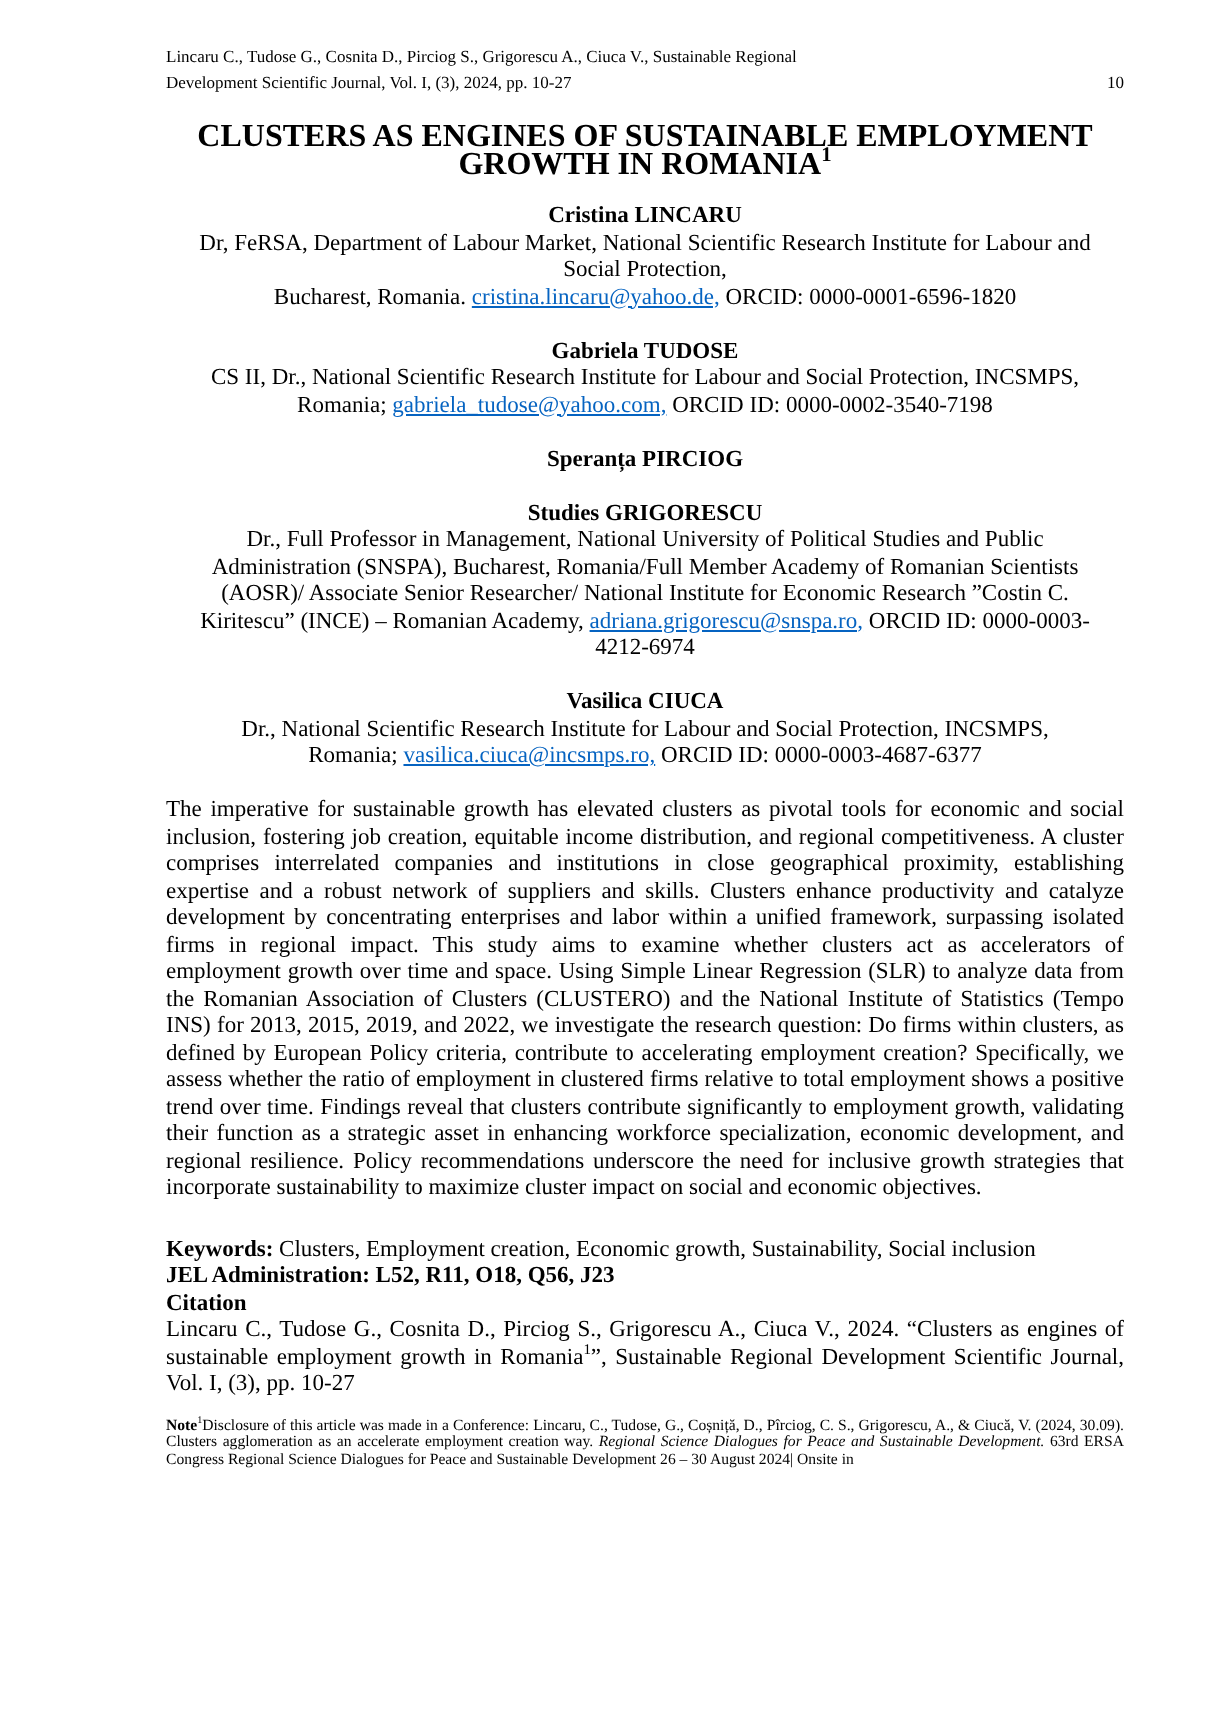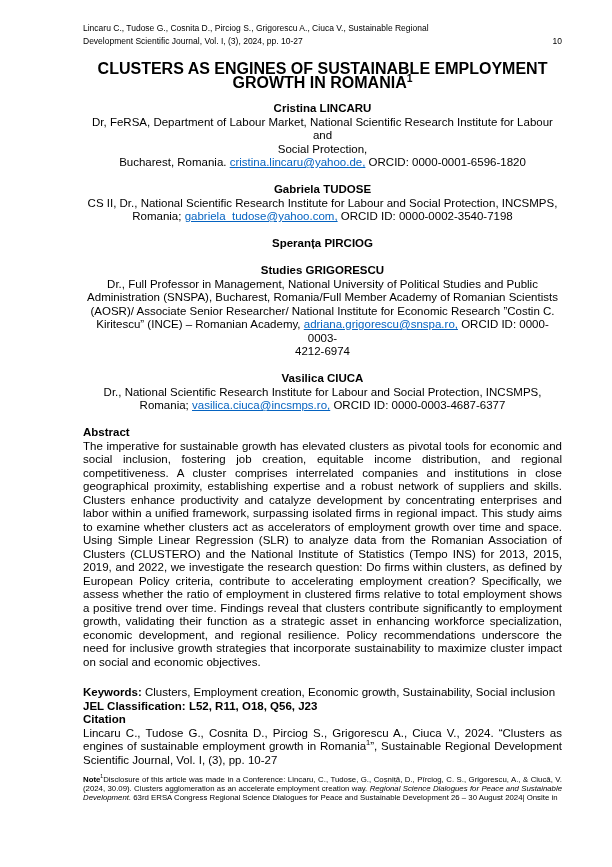--- a/index.html
+++ b/index.html
@@ -4,21 +4,21 @@
 <style>
   * { margin: 0; padding: 0; box-sizing: border-box; }
   html, body { background: #ffffff; }
   .page {
     position: relative;
     width: 612px;
     height: 867px;
     margin: 0 auto;
     background: #ffffff;
     color: #000000;
-    font-family: Liberation Sans, sans-serif;
+    font-family: Liberation Serif, serif;
     font-size: 11.5px;
     line-height: 13.5px;
     padding: 22px 50px 0 83px;
     overflow: hidden;
   }
   .running-header {
     display: flex;
     justify-content: space-between;
     align-items: flex-end;
     font-size: 8.5px;
@@ -86,26 +86,25 @@
 4212-6974</span></div>
       </div>
       <div class="author">
         <div class="author-name">Vasilica CIUCA</div>
         <div class="author-aff"><span>Dr., National Scientific Research Institute for Labour and Social Protection, INCSMPS,
 Romania; </span><a class="email-link" href="#">vasilica.ciuca@incsmps.ro,</a><span> ORCID ID: 0000-0003-4687-6377</span></div>
       </div>
     </div>
 
   <div class="abstract-block">
-    <div class="sec-heading">Abstract</div>
     <p class="just">The imperative for sustainable growth has elevated clusters as pivotal tools for economic and social inclusion, fostering job creation, equitable income distribution, and regional competitiveness. A cluster comprises interrelated companies and institutions in close geographical proximity, establishing expertise and a robust network of suppliers and skills. Clusters enhance productivity and catalyze development by concentrating enterprises and labor within a unified framework, surpassing isolated firms in regional impact. This study aims to examine whether clusters act as accelerators of employment growth over time and space. Using Simple Linear Regression (SLR) to analyze data from the Romanian Association of Clusters (CLUSTERO) and the National Institute of Statistics (Tempo INS) for 2013, 2015, 2019, and 2022, we investigate the research question: Do firms within clusters, as defined by European Policy criteria, contribute to accelerating employment creation? Specifically, we assess whether the ratio of employment in clustered firms relative to total employment shows a positive trend over time. Findings reveal that clusters contribute significantly to employment growth, validating their function as a strategic asset in enhancing workforce specialization, economic development, and regional resilience. Policy recommendations underscore the need for inclusive growth strategies that incorporate sustainability to maximize cluster impact on social and economic objectives.</p>
   </div>
 
   <p class="kw-block"><b>Keywords:</b><span> Clusters, Employment creation, Economic growth, Sustainability, Social inclusion</span></p>
-  <p class="jel">JEL Classification: L52, R11, O18, Q56, J23</p>
+  <p class="jel">JEL Administration: L52, R11, O18, Q56, J23</p>
 
   <div class="citation-block">
     <div class="sec-heading">Citation</div>
     <p class="just"><span>Lincaru C., Tudose G., Cosnita D., Pirciog S., Grigorescu A., Ciuca V., 2024. “Clusters as engines of sustainable employment growth in Romania</span><sup>1</sup><span>”, Sustainable Regional Development Scientific Journal, Vol. I, (3), pp. 10-27</span></p>
   </div>
 
   <div class="footnote"><b>Note</b><sup>1</sup><span>Disclosure of this article was made in a Conference: Lincaru, C., Tudose, G., Coșniță, D., Pîrciog, C. S., Grigorescu, A., &amp; Ciucă, V. (2024, 30.09). Clusters agglomeration as an accelerate employment creation way. </span><i>Regional Science Dialogues for Peace and Sustainable Development.</i><span> 63rd ERSA Congress Regional Science Dialogues for Peace and Sustainable Development 26 – 30 August 2024| Onsite in</span></div>
 
 </div>
 

